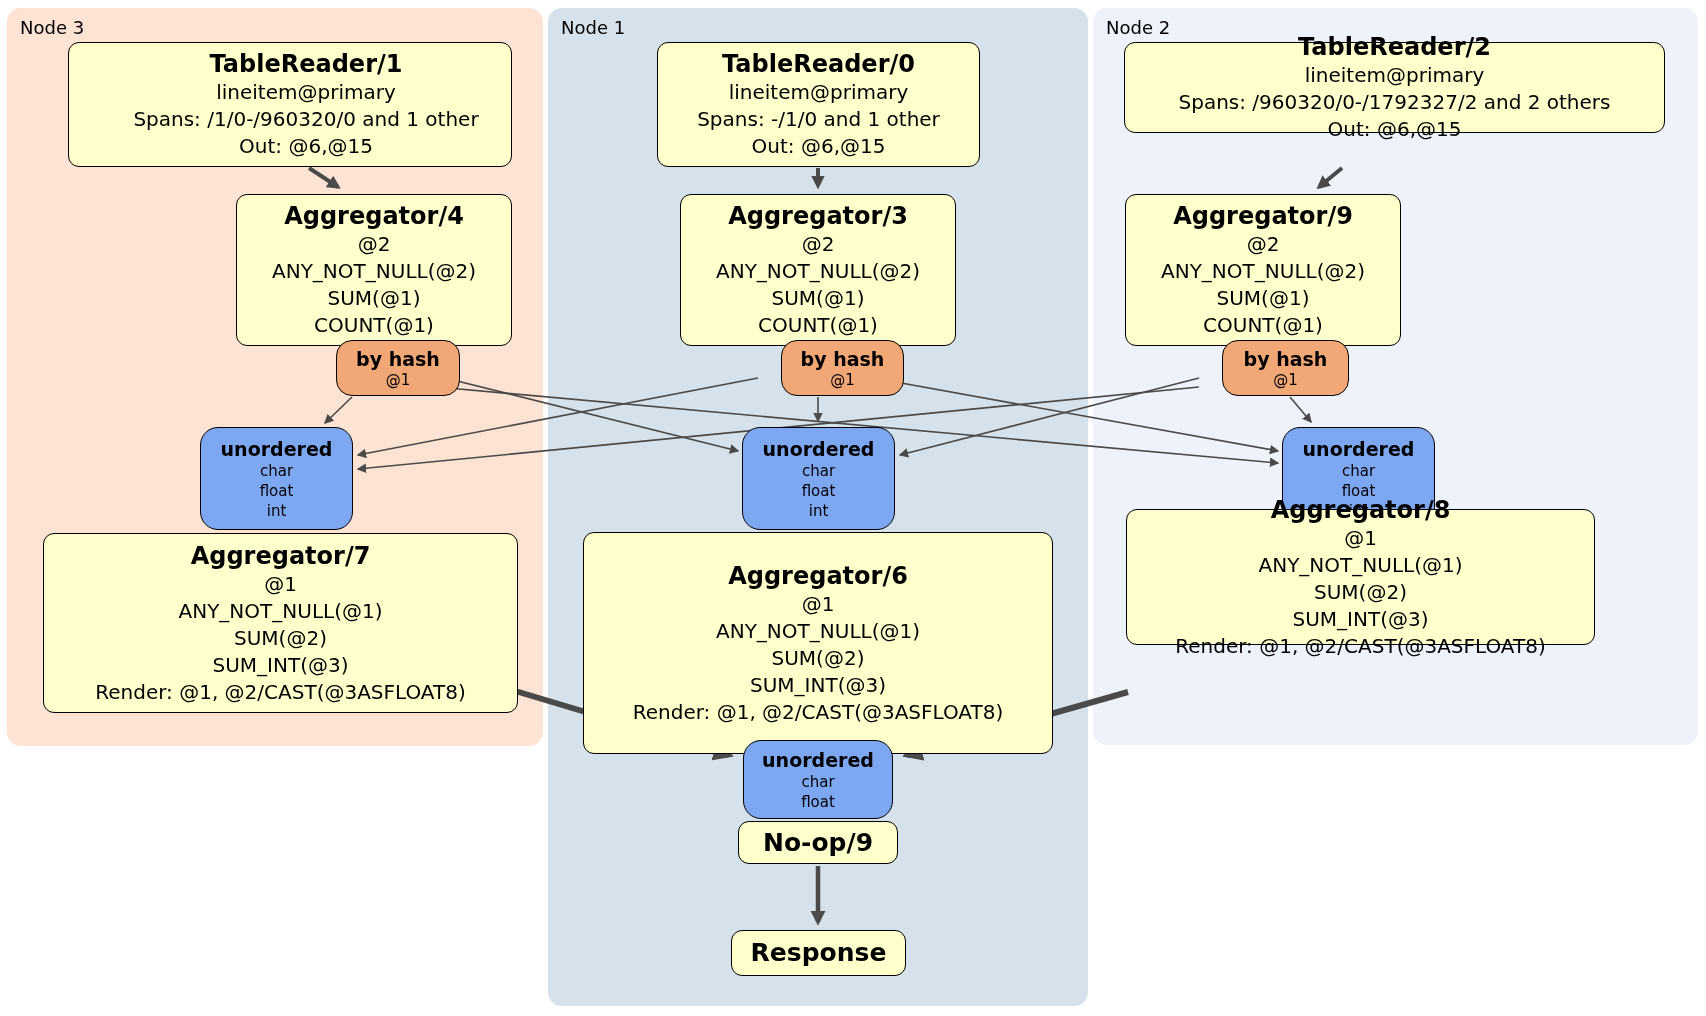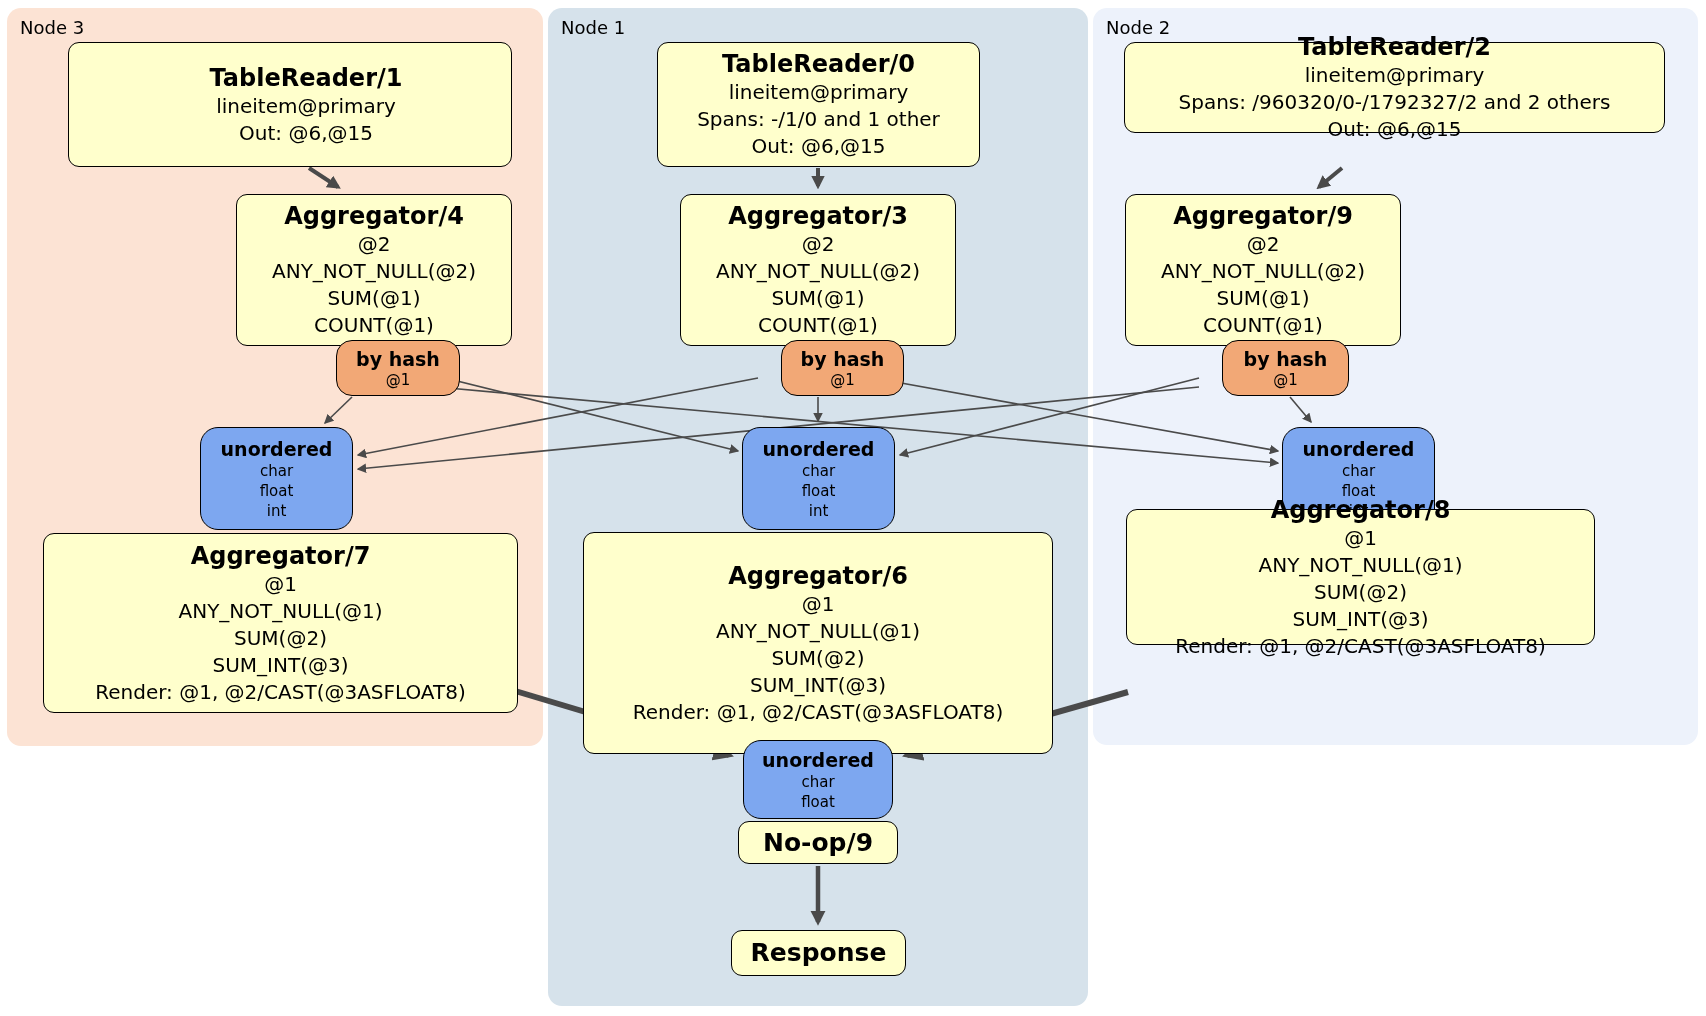--- a/index.html
+++ b/index.html
@@ -66,20 +66,21 @@
     <line x1="818" y1="397" x2="818" y2="421" stroke="#4A4A4A" stroke-width="1.6" marker-end="url(#ah-s)"></line>
     <line x1="879" y1="379" x2="1278" y2="451" stroke="#4A4A4A" stroke-width="1.6" marker-end="url(#ah-s)"></line>
     <line x1="1199" y1="387" x2="358" y2="469" stroke="#4A4A4A" stroke-width="1.6" marker-end="url(#ah-s)"></line>
     <line x1="1199" y1="378" x2="900" y2="455" stroke="#4A4A4A" stroke-width="1.6" marker-end="url(#ah-s)"></line>
     <line x1="1290" y1="397" x2="1311" y2="422" stroke="#4A4A4A" stroke-width="1.6" marker-end="url(#ah-s)"></line>
   </svg>
 
   <div class="box proc" style="left:68px;top:42px;width:444px;height:125px;padding-left:32px;">
     <div class="ptitle">TableReader/1</div>
     <div class="pline">lineitem@primary</div>
+    <div class="pline">Spans: /1/0-/960320/0 and 1 other</div>
     <div class="pline">Out: @6,@15</div>
   </div>
   <div class="box proc" style="left:236px;top:194px;width:276px;height:152px;">
     <div class="ptitle">Aggregator/4</div>
     <div class="pline">@2</div>
     <div class="pline">ANY_NOT_NULL(@2)</div>
     <div class="pline">SUM(@1)</div>
     <div class="pline">COUNT(@1)</div>
   </div>
   <div class="box router" style="left:312px;top:340px;width:124px;height:56px;z-index:4;">

